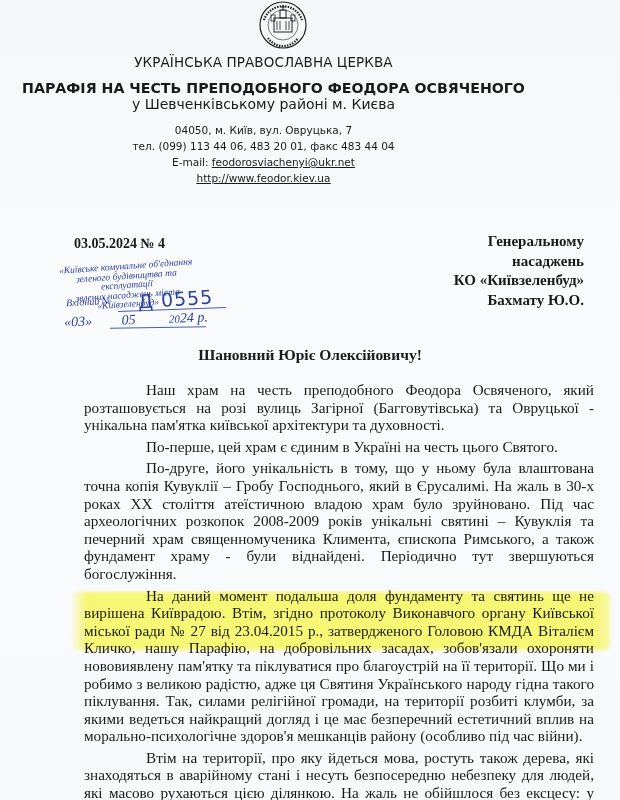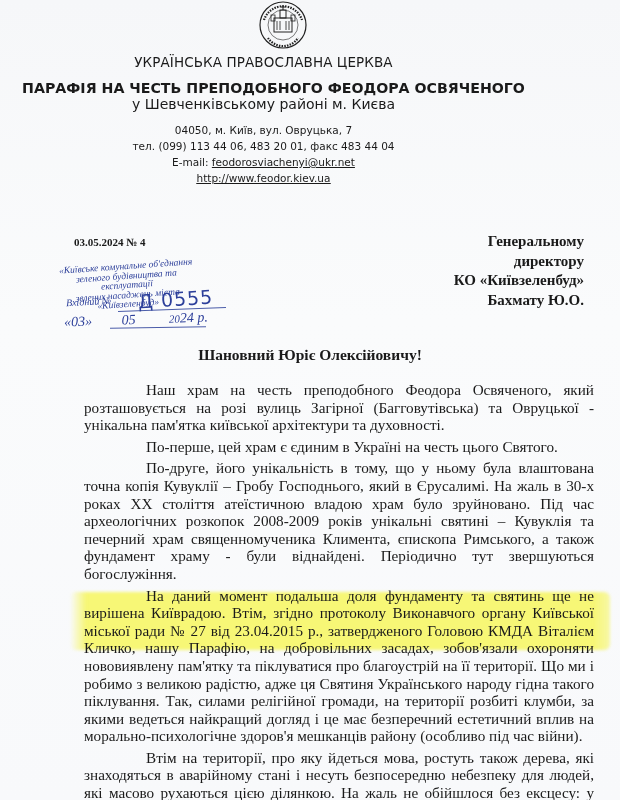--- a/index.html
+++ b/index.html
@@ -16,21 +16,21 @@
     .crest { position: absolute; left: 258px; top: 0; width: 50px; height: 50px; }
     .hdr { position: absolute; left: 0; width: 527px; text-align: center; font-family: "DejaVu Sans", sans-serif; }
     .hdr-church { top: 54px; font-size: 13.5px; letter-spacing: 0.1px; }
     .hdr-parish { top: 80px; font-size: 14.2px; font-weight: bold; left: 10px; }
     .hdr-district { top: 96px; font-size: 14px; }
     .hdr-addr { top: 124px; font-size: 10.5px; }
     .hdr-tel { top: 140px; font-size: 10.5px; }
     .hdr-email { top: 156px; font-size: 10.5px; }
     .hdr-web { top: 172px; font-size: 10.5px; text-decoration: underline; }
     .link { text-decoration: underline; color: #1a1a1a; }
-    .date-no { position: absolute; left: 74px; top: 236px; font-size: 11px; font-weight: bold; }
+    .date-no { position: absolute; left: 74px; top: 236px; font-size: 14px; font-weight: bold; }
     .stamp { position: absolute; left: 52px; top: 262px; width: 150px; color: #2c3f9a; font-style: italic; font-size: 9.5px; line-height: 9.5px; text-align: center; transform: rotate(-4deg); }
     .stamp-line { display: block; }
     .stamp-in { position: absolute; left: 66px; top: 296px; color: #2c3f9a; font-style: italic; font-size: 10px; transform: rotate(-3deg); }
     .stamp-num { position: absolute; left: 138px; top: 288px; color: #2c3f9a; font-family: "DejaVu Sans", sans-serif; font-size: 19px; letter-spacing: 1px; transform: rotate(-4deg); }
     .stamp-date { position: absolute; left: 64px; top: 312px; color: #2c3f9a; font-size: 14px; font-style: italic; transform: rotate(-2deg); }
     .stamp-uline { position: absolute; height: 1px; background: #2c3f9a; opacity: 0.85; }
     .recipient { position: absolute; right: 36px; top: 232px; text-align: right; font-size: 15px; font-weight: bold; line-height: 19.5px; }
     .salutation { position: absolute; left: 0; width: 620px; top: 346px; text-align: center; font-size: 15.5px; font-weight: bold; }
     .body { position: absolute; left: 80px; width: 518px; top: 377px; font-size: 15.2px; line-height: 17.6px; text-align: justify; }
     .body p { margin: 4px; text-indent: 62px; }
@@ -85,21 +85,21 @@
   <div class="stamp-uline" style="left:118px;top:309px;width:108px;transform:rotate(-2deg);"></div>
   <div class="stamp-date">
     <span>«03»</span>
     <span style="margin-left:26px;">05</span>
     <span style="margin-left:30px;font-size:11px;">20</span><span>24 р.</span>
   </div>
   <div class="stamp-uline" style="left:110px;top:327px;width:96px;transform:rotate(-1deg);"></div>
 
   <div class="recipient">
     <div>Генеральному</div>
-    <div>директору</div>
+    <div>насаджень</div>
     <div>КО «Київзеленбуд»</div>
     <div>Бахмату Ю.О.</div>
   </div>
 
   <div class="salutation">Шановний Юріє Олексійовичу!</div>
 
   <div class="hl-wrap"></div>
 
   <div class="body">
     <p>Наш храм на честь преподобного Феодора Освяченого, який розташовується на розі вулиць Загірної (Багговутівська) та Овруцької - унікальна пам'ятка київської архітектури та духовності.</p>

